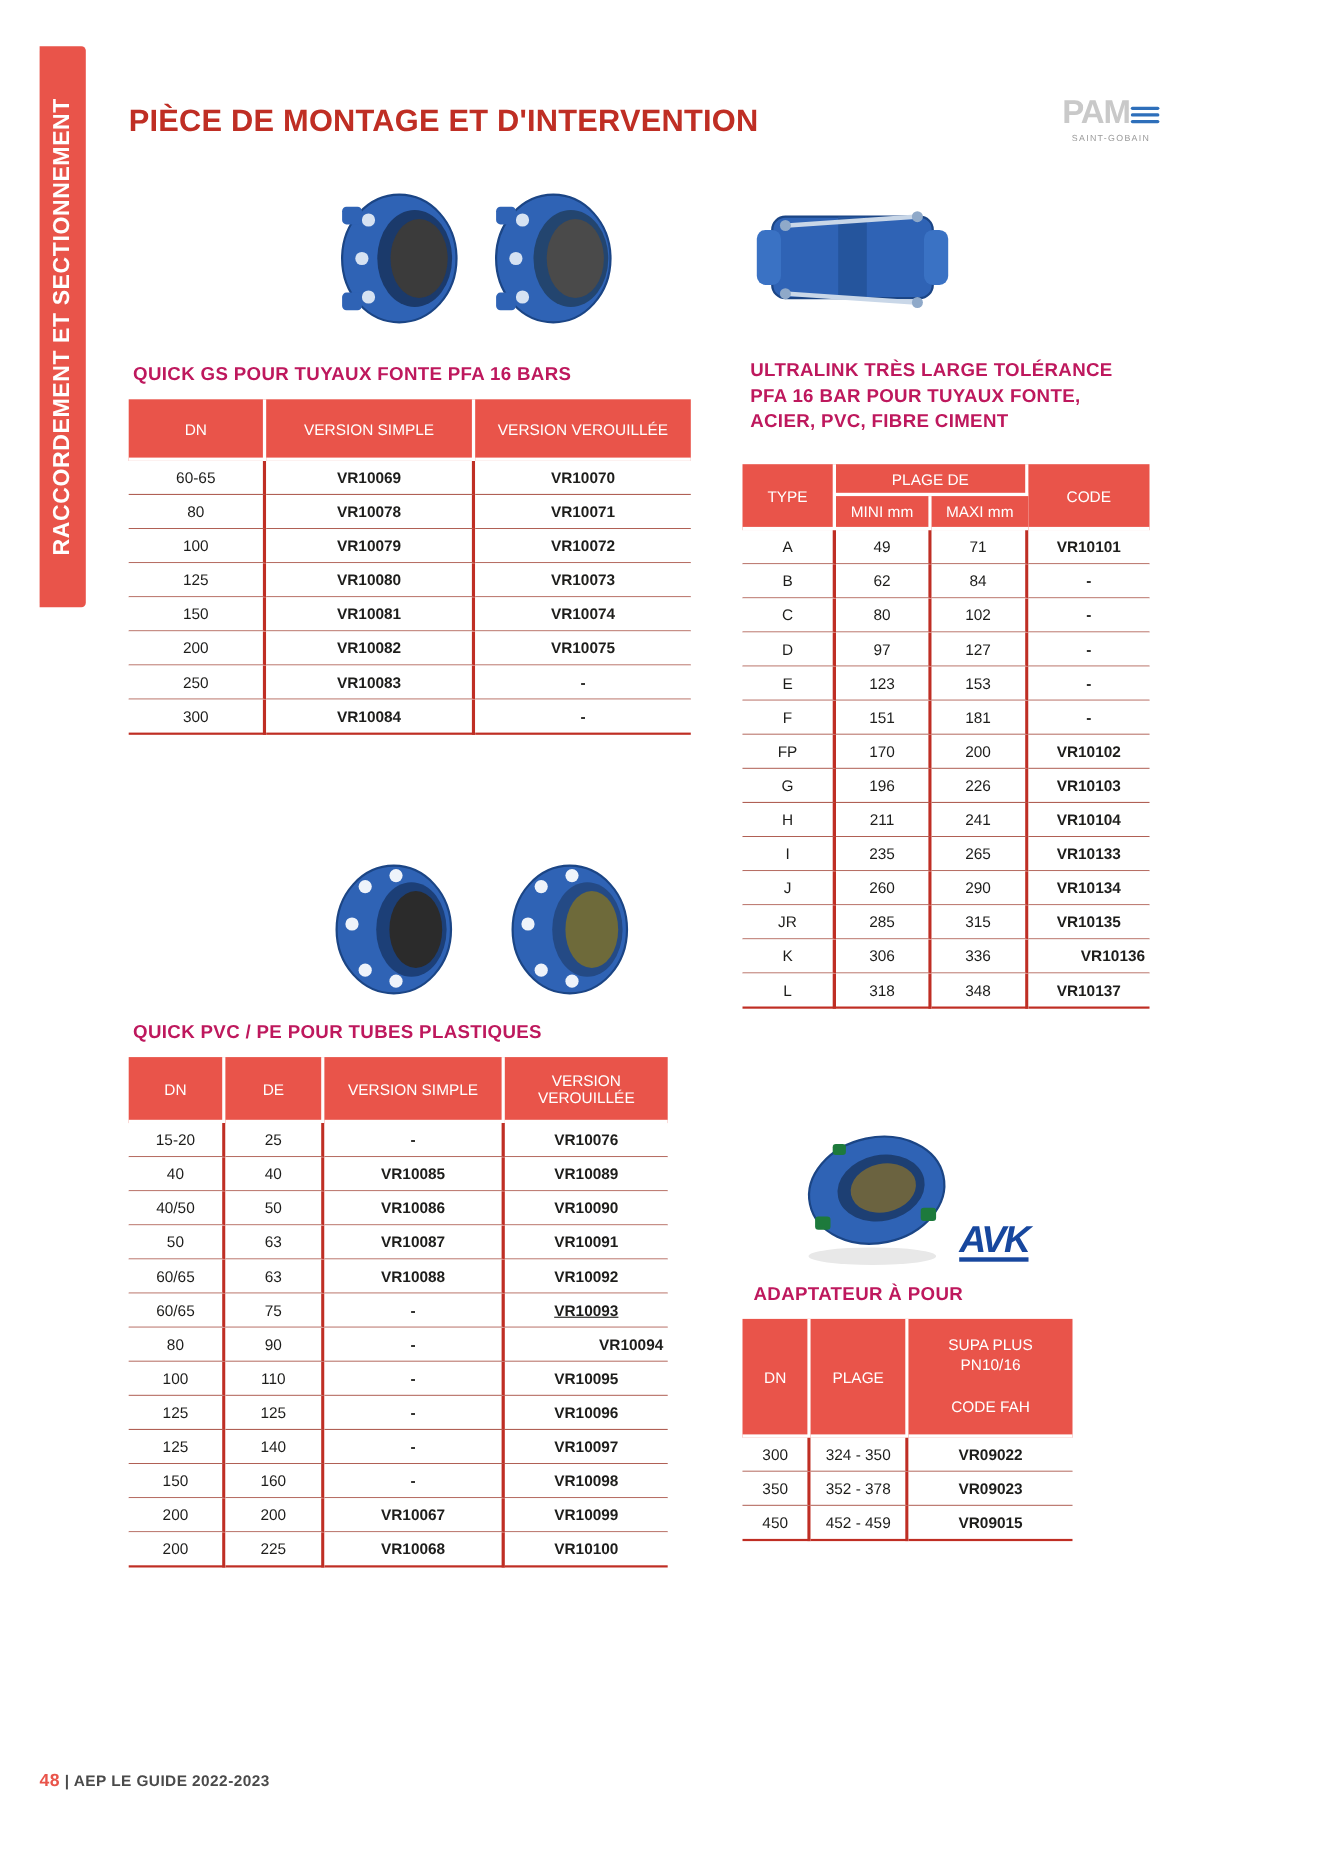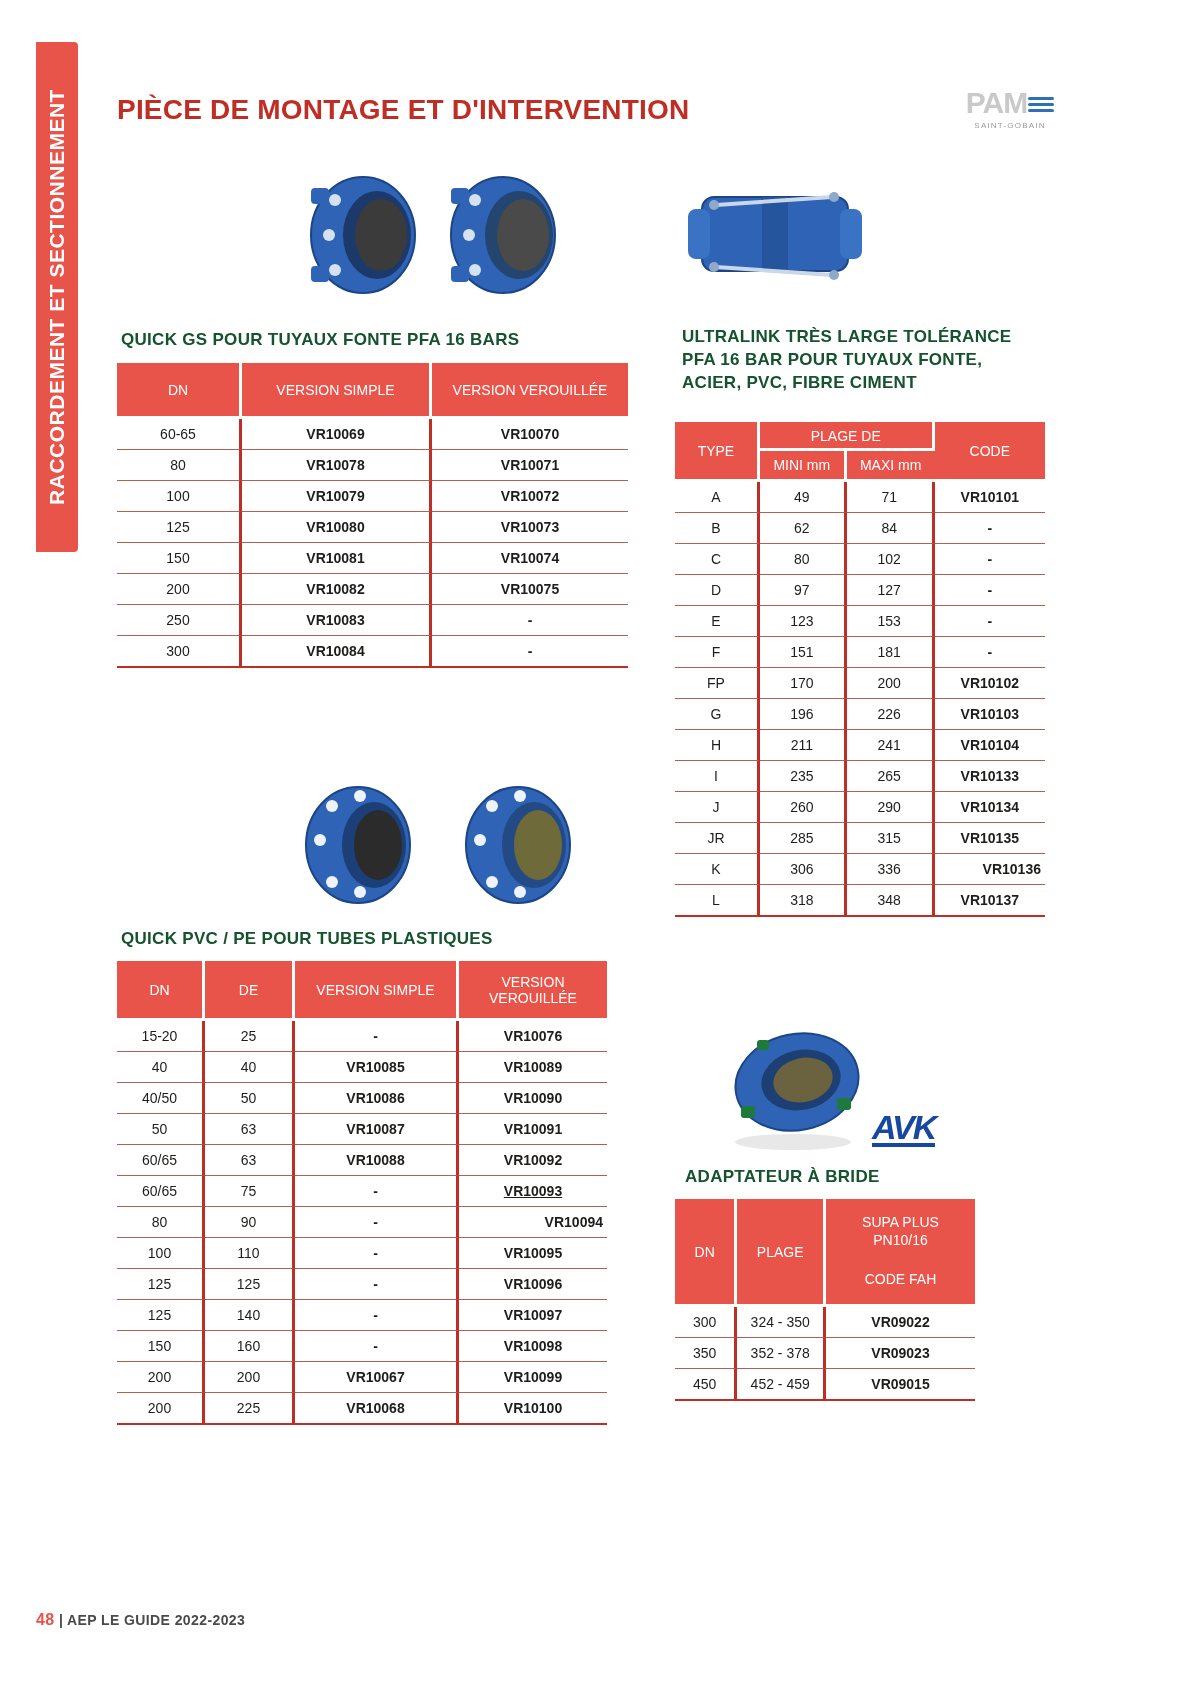--- a/index.html
+++ b/index.html
@@ -62,21 +62,21 @@
     left: 872px; top: 1108px;
     font-size: 34px; font-weight: bold;
     color: #17479e; font-style: italic;
     letter-spacing: -2px;
   }
   .avk-logo .bar { display: block; height: 4px; background: #17479e; margin-top: -4px; }
   
   .sect-title {
     position: absolute;
     font-size: 17px; font-weight: bold;
-    color: #14532d; letter-spacing: 0.3px;
+    color: #be185d; letter-spacing: 0.3px;
     line-height: 1.35;
   }
   #title-quickgs { left: 121px; top: 329px; }
   #title-ultralink { left: 682px; top: 326px; width: 340px; }
   #title-quickpvc { left: 121px; top: 928px; }
   #title-adaptateur { left: 685px; top: 1166px; }
   
   table { border-collapse: separate; border-spacing: 0; position: absolute; }
   thead th {
     background: #e9544a; color: #ffffff;
@@ -463,21 +463,21 @@
       </tr>
       <tr>
         <td style="width: 88px;">200</td>
         <td style="width: 90px;">225</td>
         <td class="bold" style="width: 164px;">VR10068</td>
         <td class="bold" style="width: 148px;">VR10100</td>
       </tr>
     </tbody>
 </table>
 
-<h2 class="sect-title" id="title-adaptateur">ADAPTATEUR À BRIDE</h2>
+<h2 class="sect-title" id="title-adaptateur">ADAPTATEUR À POUR</h2>
 <table id="table-adaptateur">
   <thead>
     <tr>
       <th style="width:62px">DN</th>
       <th style="width:88px">PLAGE</th>
       <th style="width:148px" class="supa-head">
         <span>SUPA PLUS</span><br>
         <span>PN10/16</span>
         <span class="gap"></span>
         <span>CODE FAH</span>

